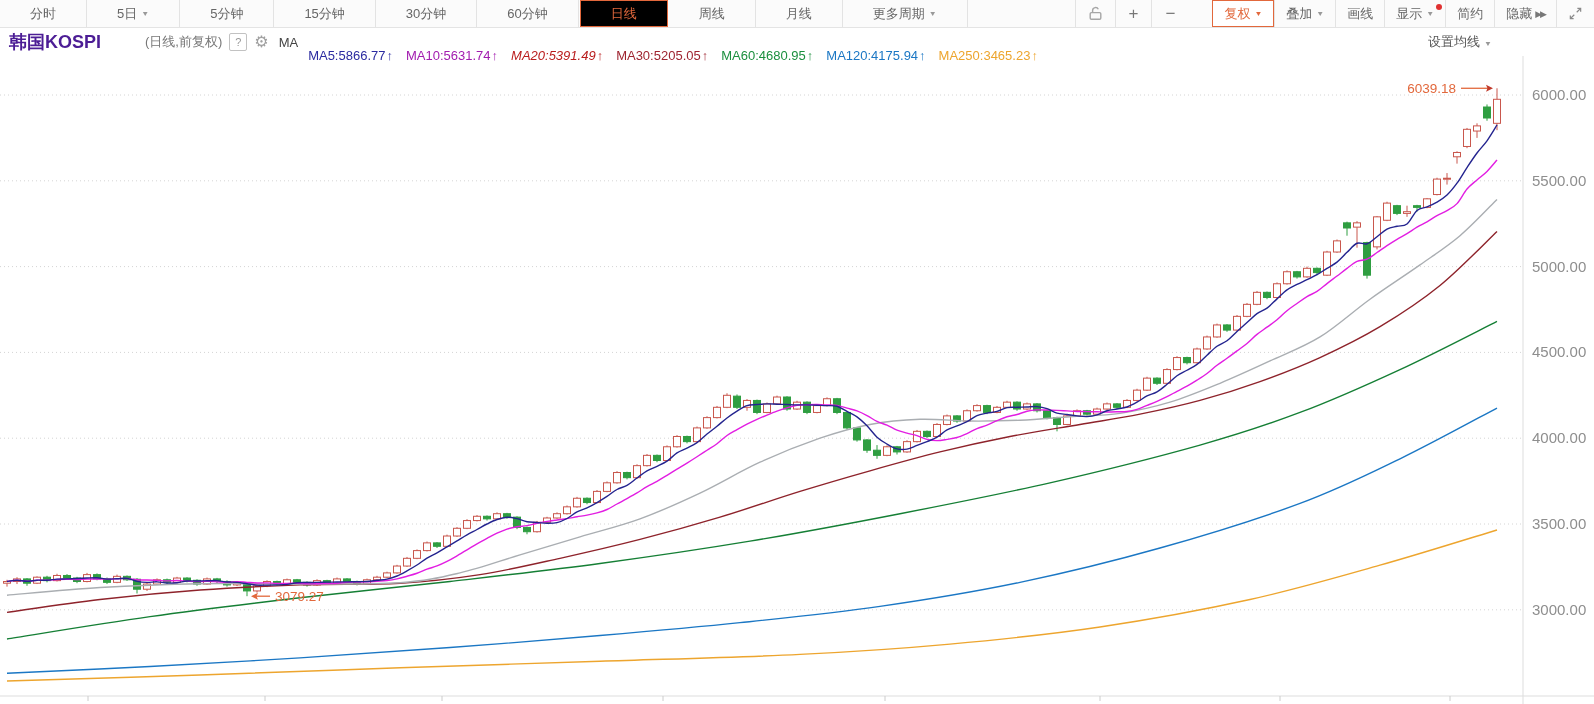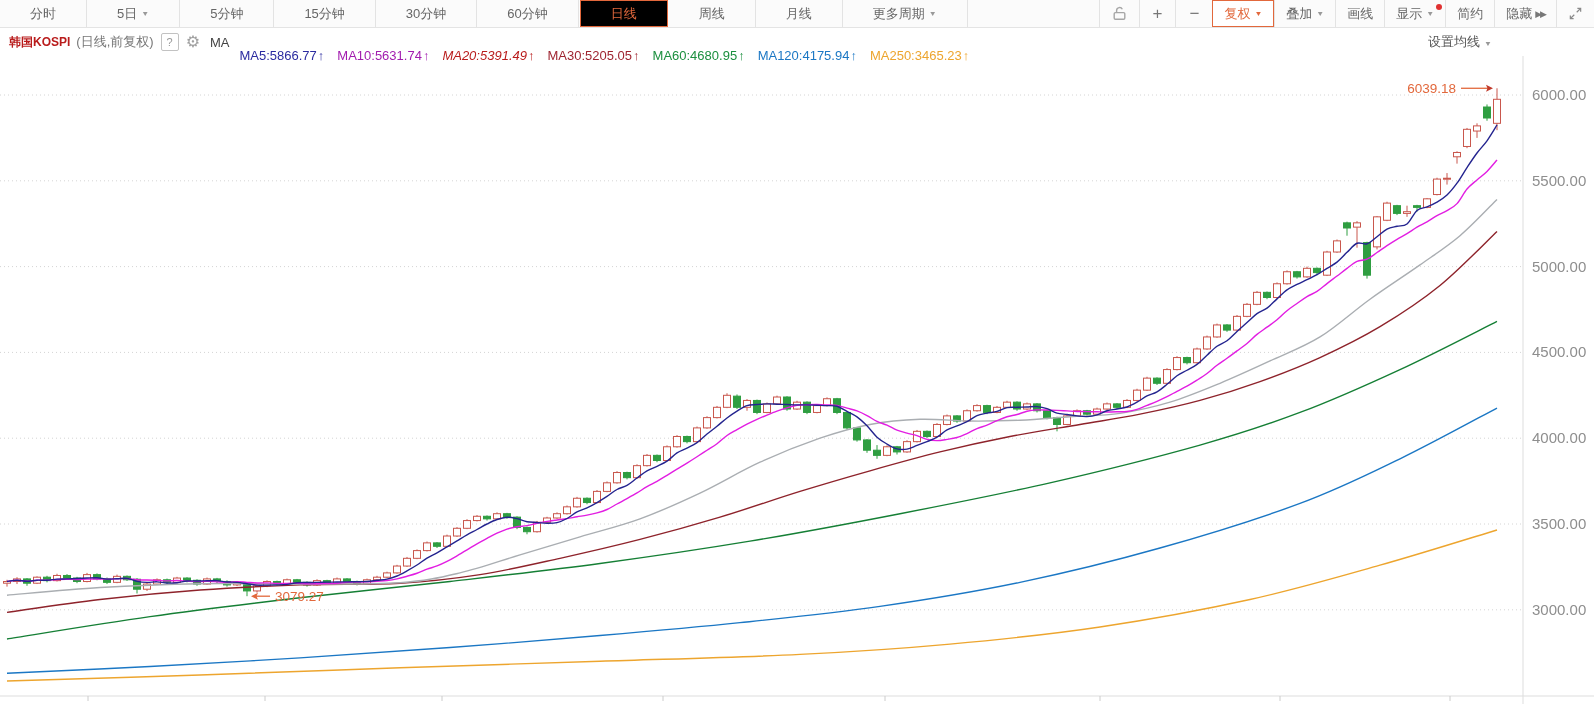--- a/index.html
+++ b/index.html
@@ -3,30 +3,30 @@
 <meta charset="utf-8">
 <style>
   html,body{margin:0;padding:0;background:#fff;width:1594px;height:704px;overflow:hidden;
     font-family:"Liberation Sans","DejaVu Sans",sans-serif;}
   .toolbar{height:27px;background:#fbfbfb;border-bottom:1px solid #e4e4e4;display:flex;
     justify-content:space-between;align-items:stretch;font-size:13px;color:#666;user-select:none;}
   .tabs,.tools{display:flex;align-items:stretch;}
   .tab{display:flex;align-items:center;padding:0 30px;border-right:1px solid #e3e3e3;cursor:pointer;white-space:nowrap;}
   .tab.active{border:1px solid #e2683c;color:#e2683c;background:#000000;margin:0 1px;}
   .tool{display:flex;align-items:center;padding:0 11px;border-left:1px solid #e3e3e3;cursor:pointer;white-space:nowrap;position:relative;}
-  .tool.active{border:1px solid #e2683c;color:#e2683c;background:#fff;}
+  .tool.active{border:1px solid #e2683c;color:#e2683c;background:#fff;margin-left:24px;}
   .tool.sign{font-size:17px;color:#777;padding:0 13px;}
   .caret{font-size:8px;margin-left:4px;color:#999;transform:scaleY(.85);display:inline-block;}
   .active .caret{color:#e2683c;}
   .reddot{position:absolute;top:4px;right:3px;width:6px;height:6px;border-radius:50%;background:#e03131;}
   .chevrons{font-size:9px;margin-left:3px;letter-spacing:-2px;color:#777;}
   .iconsvg{display:flex;align-items:center;}
   .legend{height:28px;display:flex;align-items:center;padding-left:9px;font-size:13px;color:#666;background:#fff;white-space:nowrap;}
-  .sym{font-weight:bold;color:#b91c1c;font-size:12px;margin-right:6px;}
-  .mode{color:#777;margin-right:7px;}
+  .sym{font-weight:bold;color:#4c1d95;font-size:18px;margin-right:6px;}
+  .mode{color:#777;margin-right:7px;margin-left:38px;}
   .helpbox{width:16px;height:16px;border:1px solid #c2c2c2;border-radius:2px;color:#999;font-size:11px;
     display:inline-flex;align-items:center;justify-content:center;margin-right:7px;cursor:pointer;background:#fff;}
   .gear{color:#a0a0a0;font-size:16px;margin-right:10px;cursor:pointer;line-height:1;}
   .maprefix{color:#444;margin-right:10px;}
   .ma-item{margin-right:13px;margin-top:26px;}
   .ma-item .arr{margin-left:1px;}
   .settings{margin-left:auto;margin-right:102px;color:#555;cursor:pointer;}
   #chart{position:relative;width:1594px;height:648px;}
   svg text{font-family:"Liberation Sans","DejaVu Sans",sans-serif;}
 </style>

